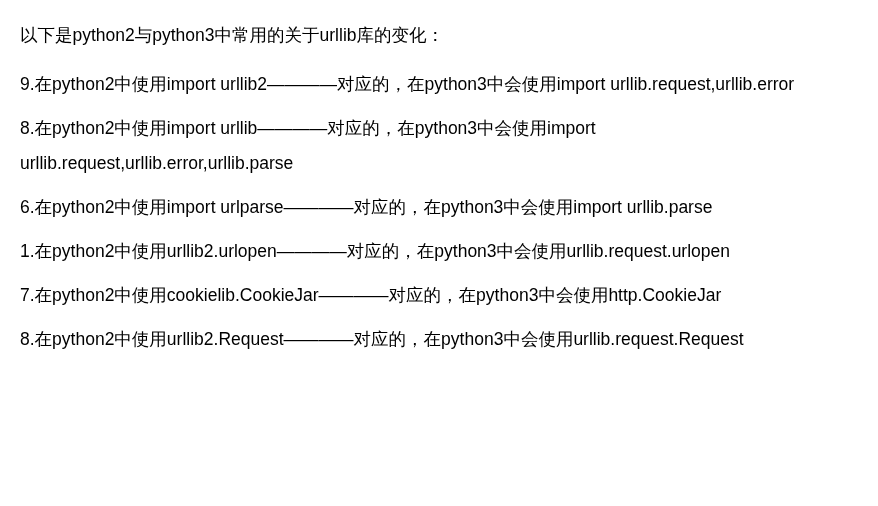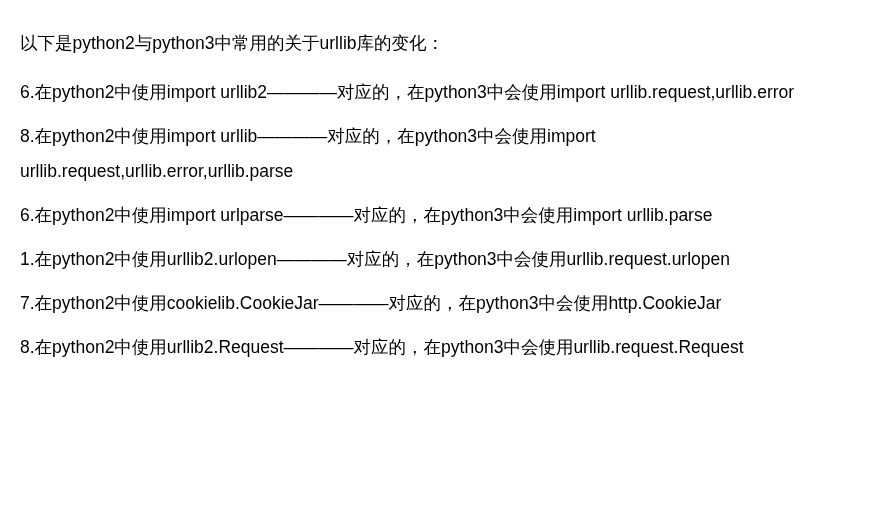--- a/index.html
+++ b/index.html
@@ -23,21 +23,21 @@
     padding: 21px 12px 0 20px;
     background: #ffffff;
     position: relative;
   }
 
   .intro {
     font-size: 17.5px;
     line-height: 20px;
     color: #000000;
     white-space: pre-wrap;
-    margin: 12px 0 22px 0;
+    margin: 4px 0 22px 0;
     letter-spacing: 0px;
   }
 
   .item-list {
     margin: 0;
     padding: 0;
     list-style: none;
   }
 
   .item {
@@ -57,21 +57,21 @@
   }
 </style>
 </head>
 <body>
 
 <div class="page">
 
   <p class="intro">以下是python2与python3中常用的关于urllib库的变化：</p>
 
   <ul class="item-list">
-    <li class="item wrap">6.在python2中使用import urllib2————对应的，在python3中会使用import urllib.request,urllib.error</li>
+    <li class="item wrap">9.在python2中使用import urllib2————对应的，在python3中会使用import urllib.request,urllib.error</li>
     <li class="item wrap">8.在python2中使用import urllib————对应的，在python3中会使用import urllib.request,urllib.error,urllib.parse</li>
     <li class="item">6.在python2中使用import urlparse————对应的，在python3中会使用import urllib.parse</li>
     <li class="item">1.在python2中使用urllib2.urlopen————对应的，在python3中会使用urllib.request.urlopen</li>
     <li class="item">7.在python2中使用cookielib.CookieJar————对应的，在python3中会使用http.CookieJar</li>
     <li class="item">8.在python2中使用urllib2.Request————对应的，在python3中会使用urllib.request.Request</li>
   </ul>
 
 </div>
 
 </body></html>

